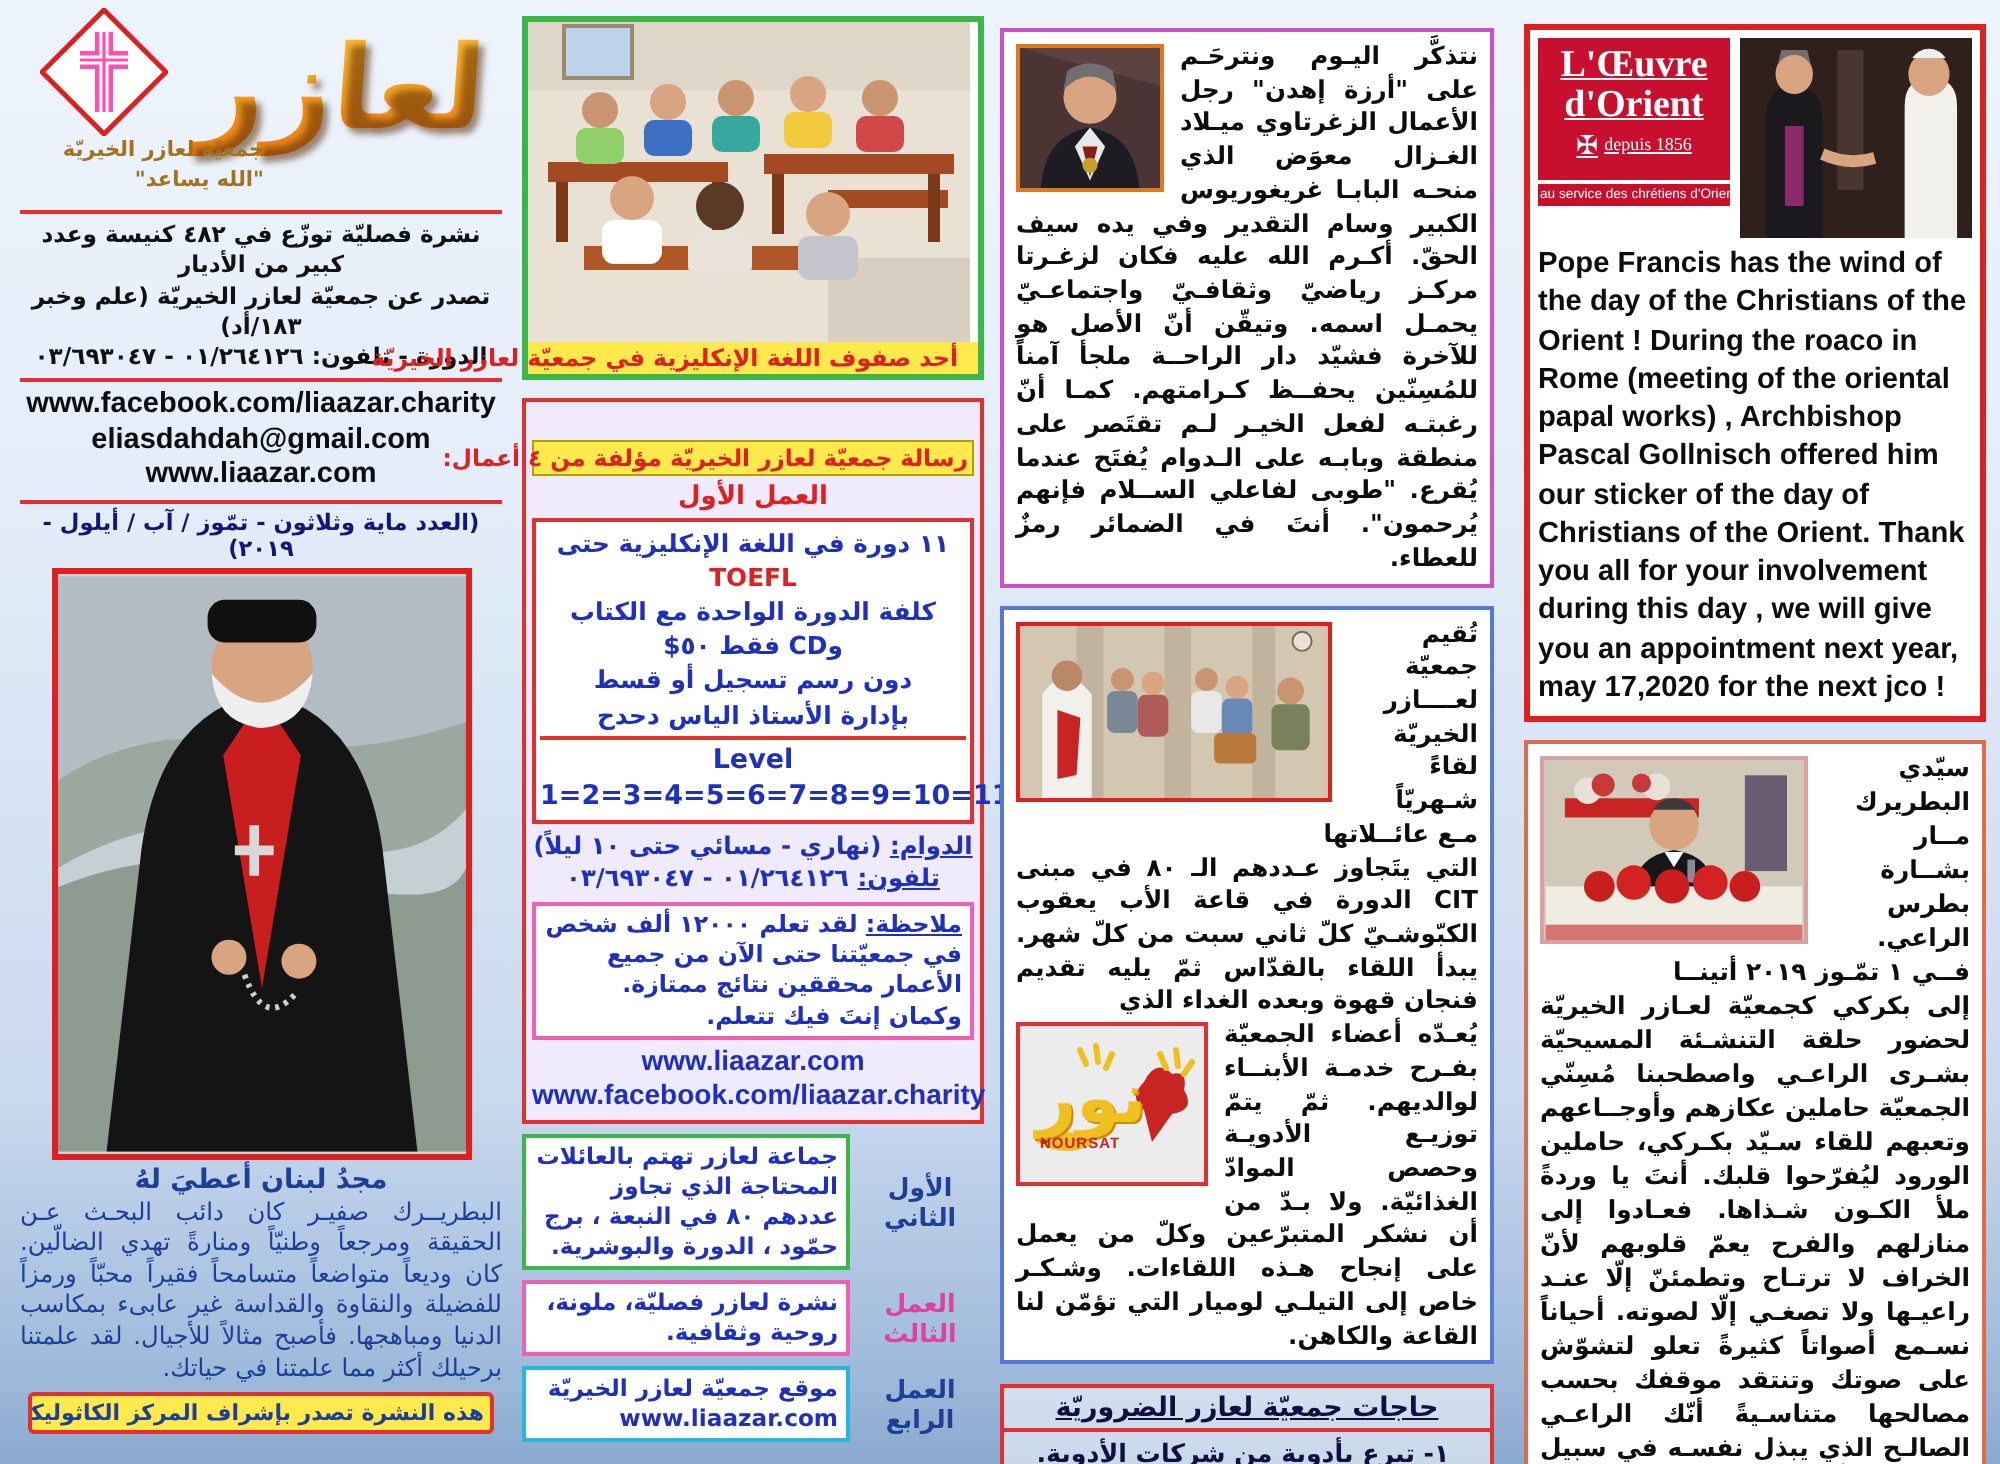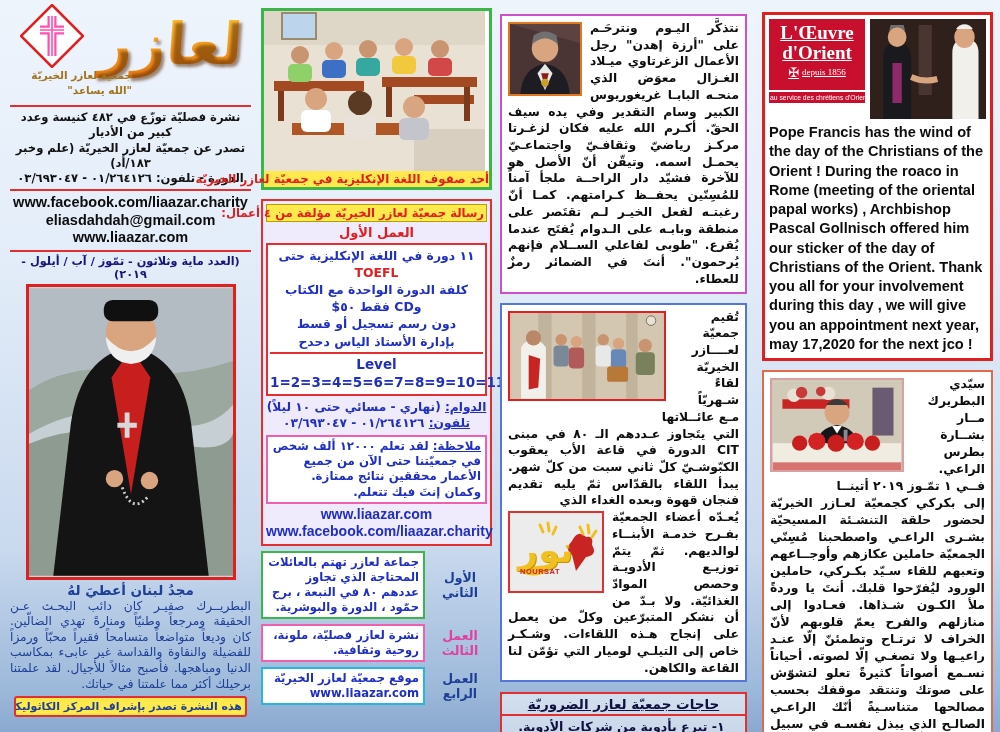--- a/index.html
+++ b/index.html
@@ -39,24 +39,24 @@
   .patriarch-frame { display:block; margin:3px auto 2px auto; border:3px solid #e02020; background:#cfd6d2; }
   .memorial-title { direction:rtl; text-align:center; color:#1d3f96; font-weight:bold; font-size:13.5px; }
   .memorial-text { direction:rtl; text-align:justify; color:#1d3f96; font-weight:normal;
     font-size:12.2px; line-height:1.28; padding:1px 2px; }
   .note-badge { direction:rtl; text-align:center; background:#ffe94d; border:2px solid #e23030;
     border-radius:3px; color:#1d3f96; font-weight:bold; font-size:11px; padding:2px 3px; margin:3px 6px 0 6px; white-space:nowrap; overflow:hidden; }
 
   
   .class-frame { margin-top:8px; border:3px solid #3cb54a; background:#fff; }
   .class-caption { direction:rtl; background:#ffe94d; color:#e02020; font-weight:bold;
-    font-size:11.8px; text-align:center; padding:1px 0; white-space:nowrap; }
+    font-size:11.8px; text-align:center; padding:1px 10px; white-space:nowrap; }
   .mission-box { margin-top:9px; border:2px solid #e23030; background:#efeafc; padding:3px; }
   .mission-head { direction:rtl; background:#ffe94d; border:1px solid #b0a000; color:#e02020;
-    font-weight:bold; font-size:11.6px; text-align:right; padding:1px 2px; white-space:nowrap; }
+    font-weight:bold; font-size:11.6px; text-align:right; padding:1px 2px; white-space:nowrap;margin-top:16px; }
   .work1-label { color:#e02020; font-weight:bold; font-size:13px; text-align:center; margin:3px 0; }
   .toefl-box { border:2px solid #e23030; background:#fff; direction:rtl; text-align:center;
     color:#1f2fc0; font-weight:bold; font-size:12.4px; line-height:1.38; padding:2px; }
   .toefl-red { color:#e02020; }
   .level-line { direction:ltr; border-top:2px solid #e23030; margin-top:2px; padding-top:1px;
     color:#1f2fc0; font-weight:bold; font-size:13.5px; text-align:center; }
   .loc-block { direction:rtl; color:#1f2fc0; font-weight:bold; font-size:12.2px;
     line-height:1.34; text-align:center; margin-top:3px; }
   .loc-label { text-decoration:underline; }
   .note-box { border:2px solid #f060b0; background:#fff; direction:rtl; text-align:right;

